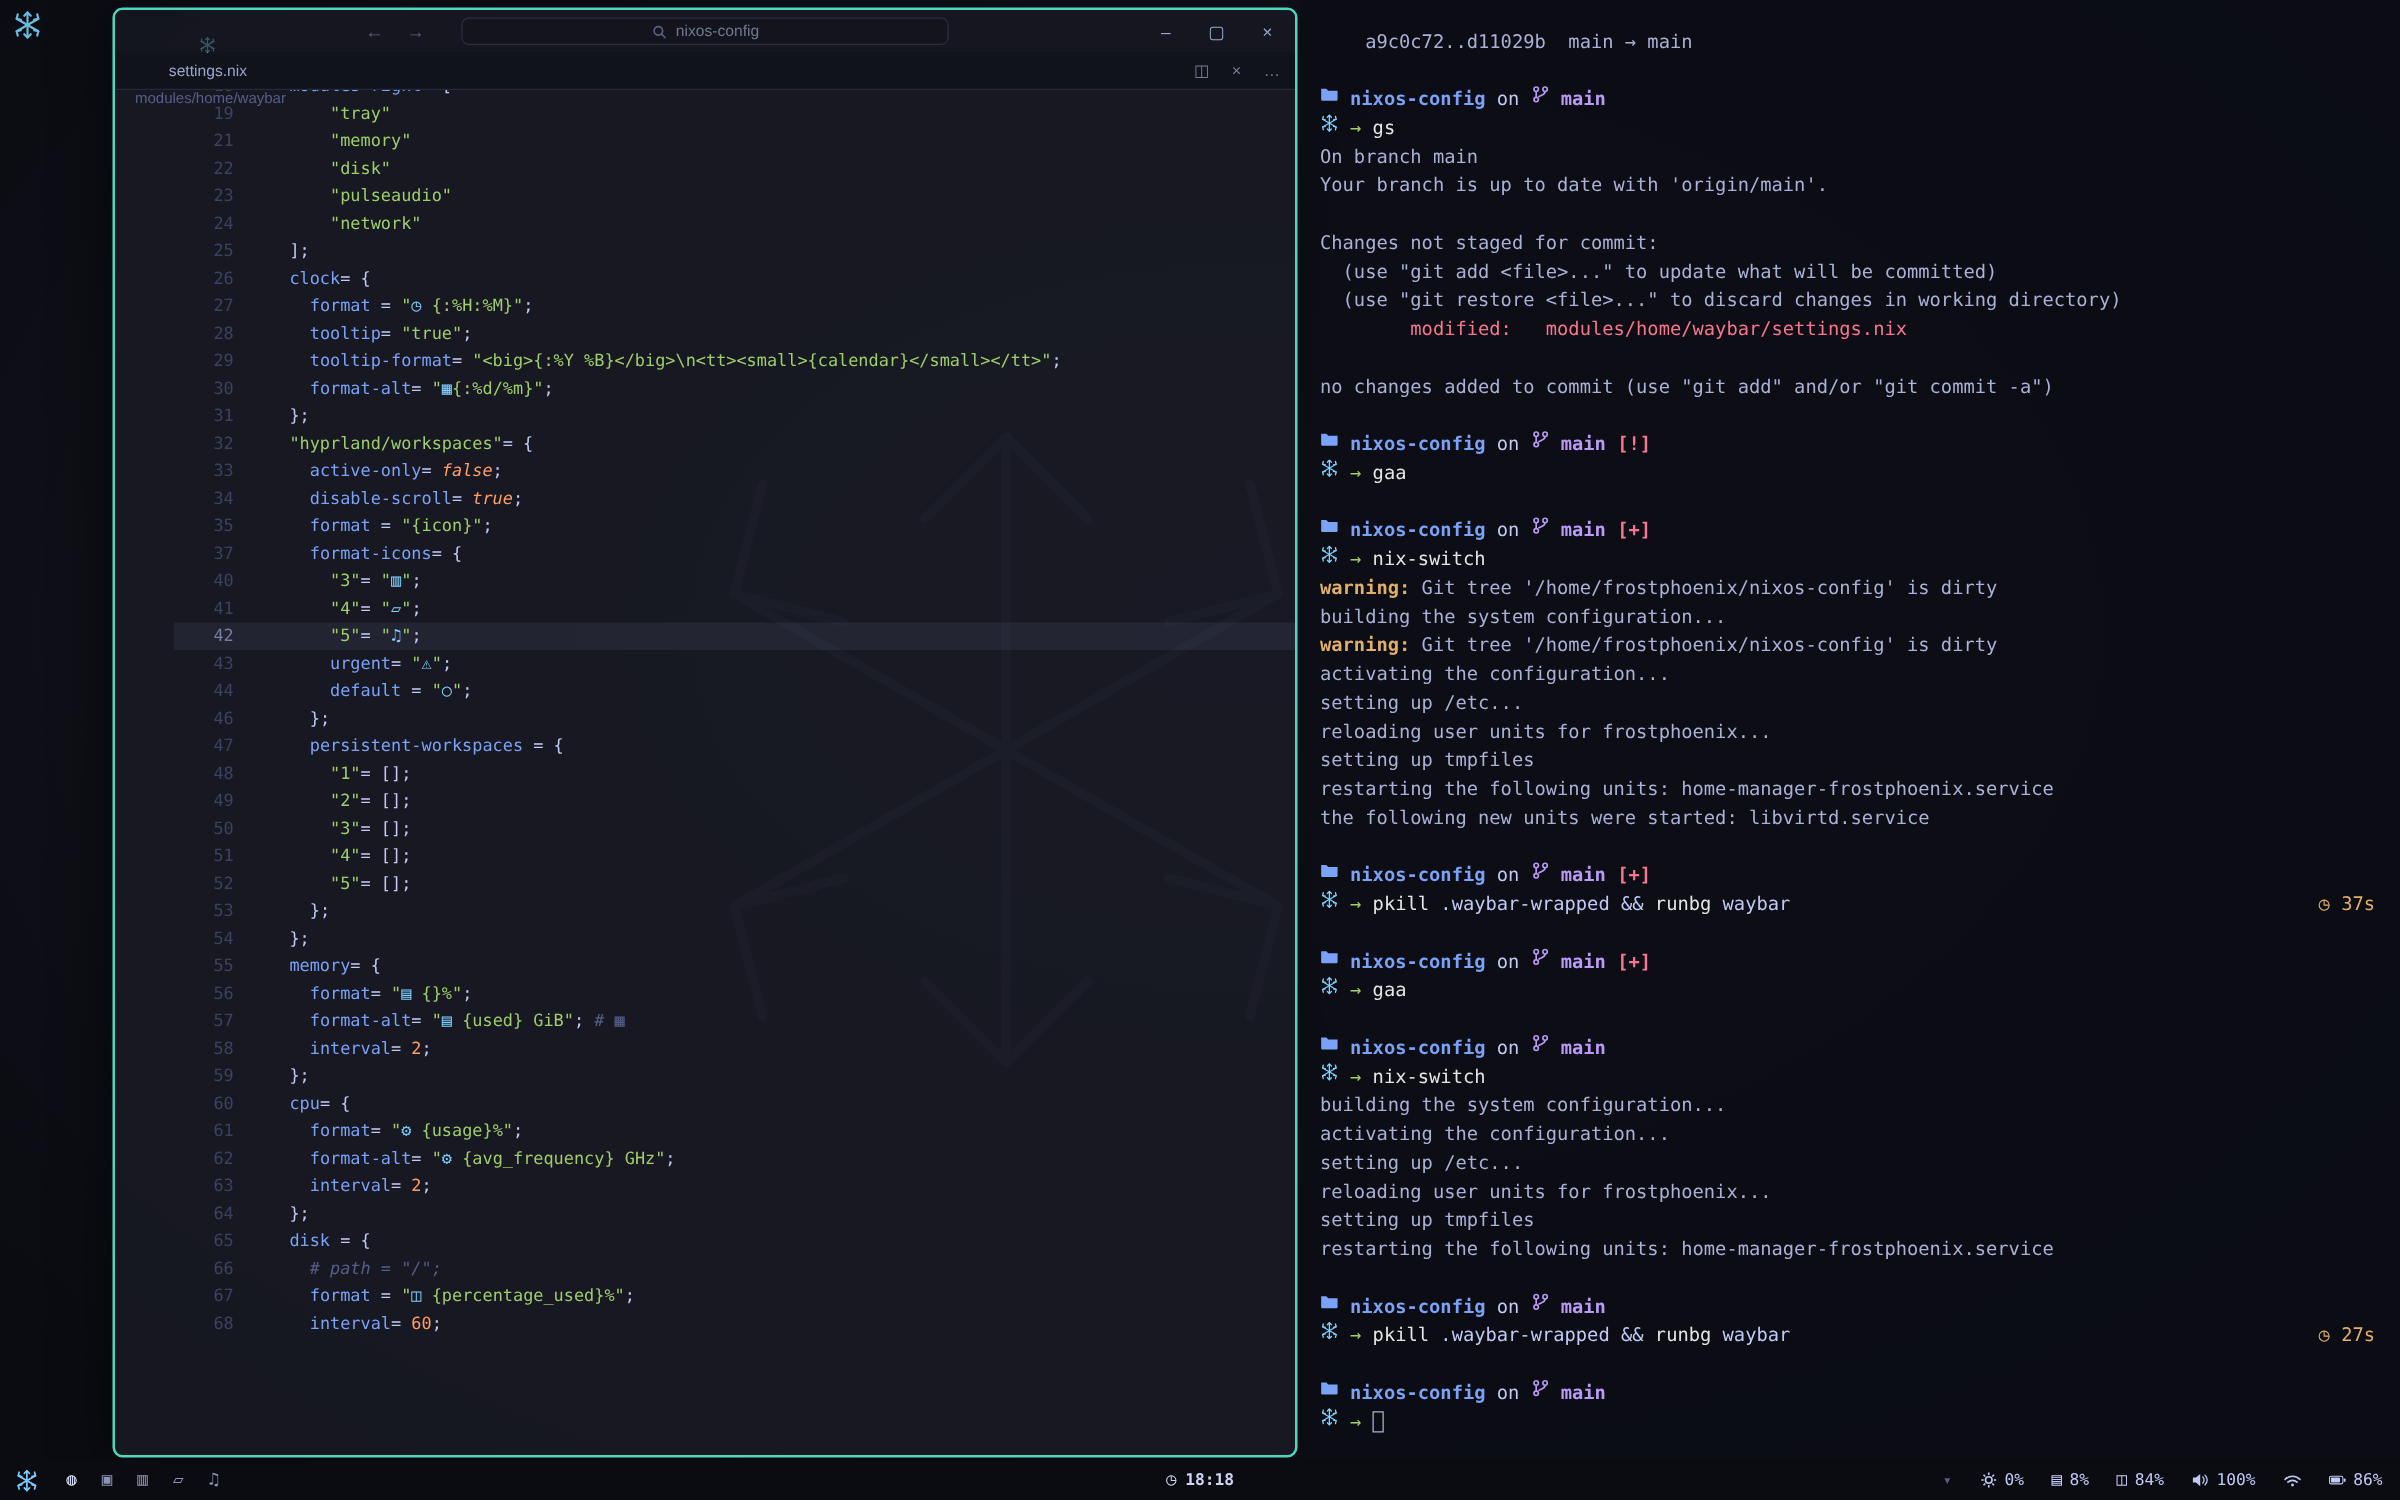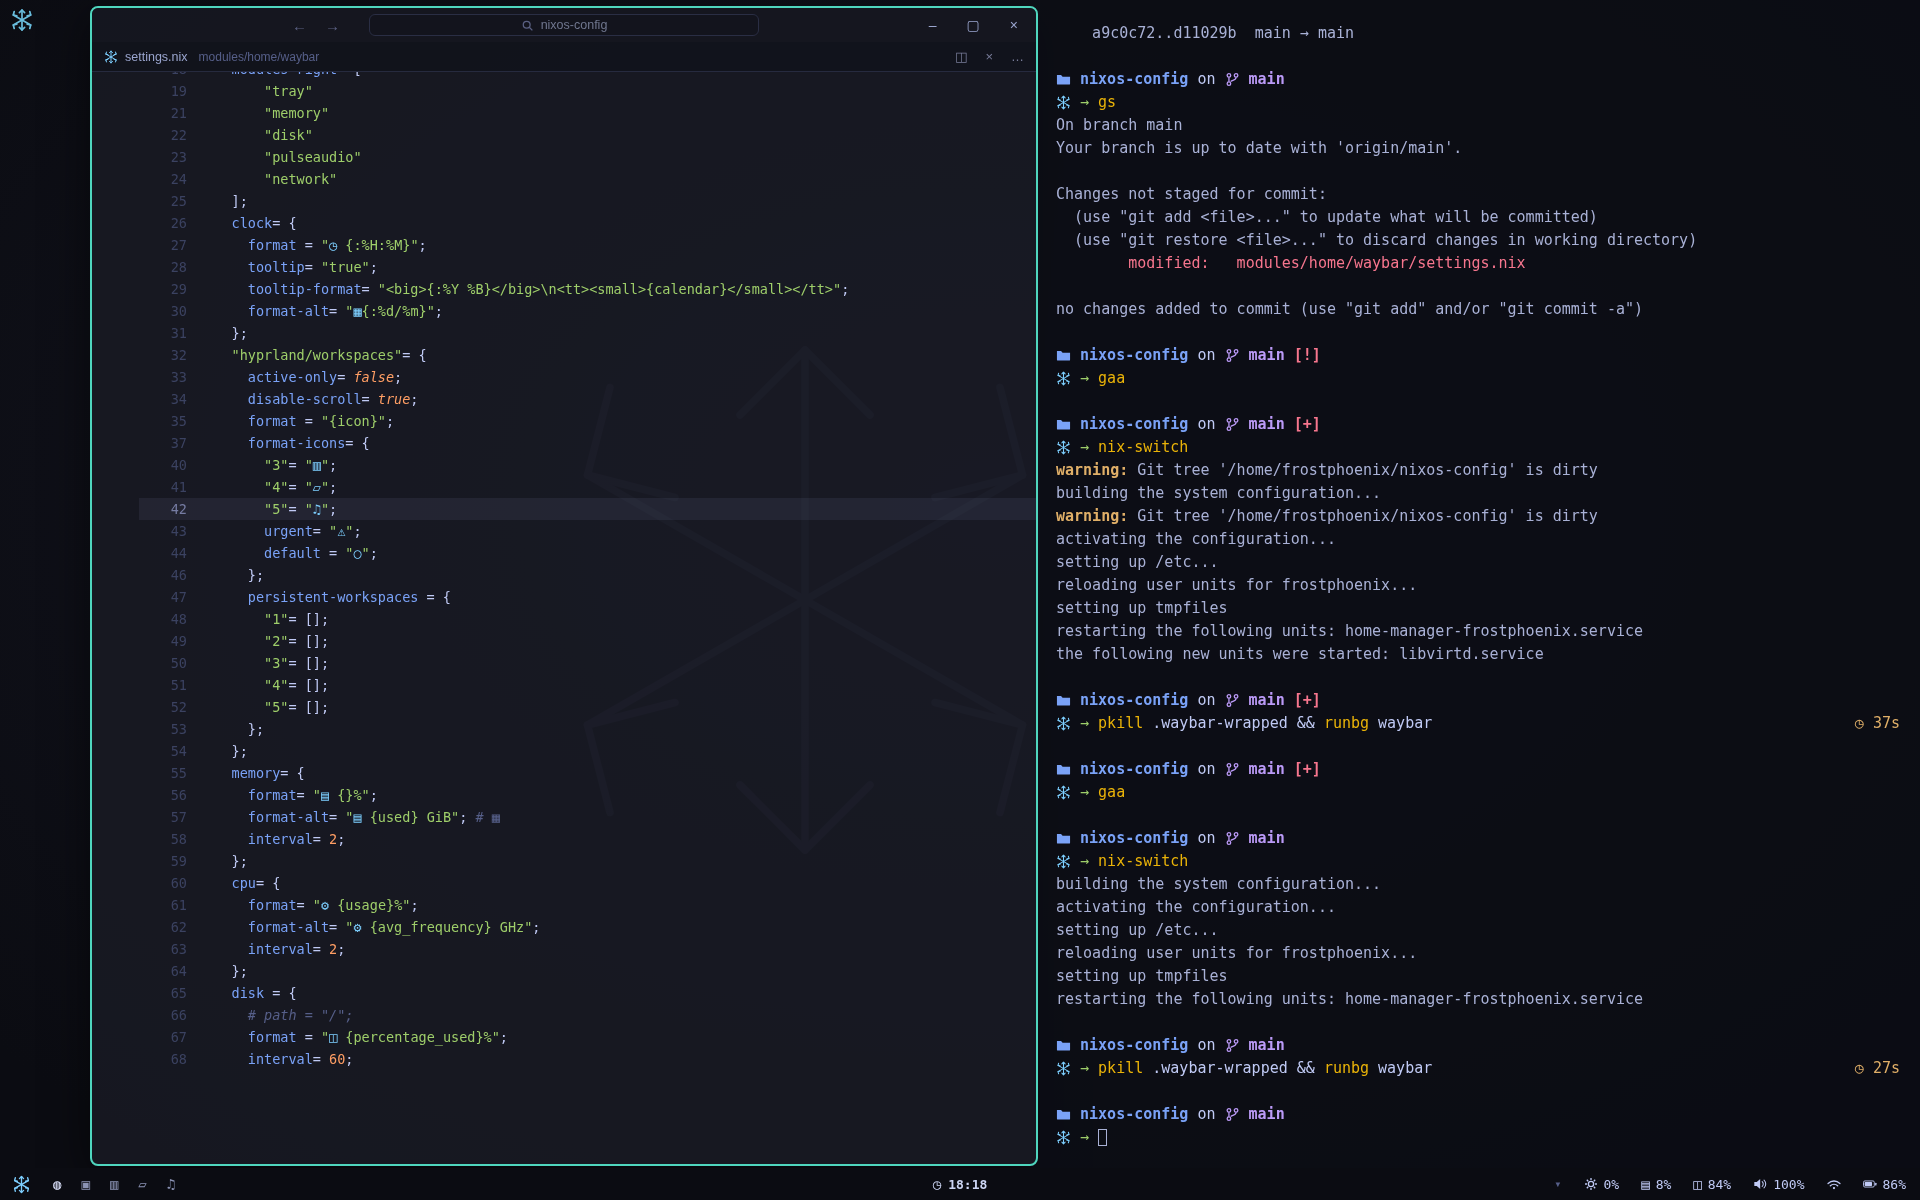--- a/index.html
+++ b/index.html
@@ -34,21 +34,21 @@
   .searchbox { position:absolute; left:50%; margin-left:-195px; top:6px; width:390px; height:22px;
     background:#13141d; border:1px solid #2a2e44; border-radius:6px;
     display:flex; align-items:center; justify-content:center; gap:7px;
     color:#70778f; font-size:12.5px; }
   .searchbox .icon { font-size:13px; color:#5a6082; }
   .controls { position:absolute; right:18px; top:0; height:34px; display:flex; align-items:center; gap:30px;
     color:#9aa5ce; font-size:14px; }
   .tabbar { height:30px; display:flex; align-items:center; padding:0 12px;
     background:rgba(16,17,25,.7); border-bottom:1px solid rgba(59,66,97,.5);
     font-family:"Liberation Sans","DejaVu Sans",sans-serif; }
-  .tab { display:flex; align-items:center; gap:7px; font-size:12.5px; color:#9aa5ce; }
+  .tab { display:flex; align-items:center; gap:7px; font-size:12.5px; color:#9aa5ce;flex-direction:column; }
   .tab .icon { font-size:14px; color:#7dcfff; }
   .fpath { color:#565f89; font-size:12px; margin-left:4px; }
   .tab-actions { margin-left:auto; display:flex; gap:18px; color:#787c99; font-size:13px; }
 
   .code { position:relative; height:calc(100% - 64px); overflow:hidden;
     font:13.5px/22px "DejaVu Sans Mono","DejaVu Sans",monospace;padding-left:47px; }
   .lines { margin-top:-14px; }
   .cl { display:flex; height:22px; white-space:pre; }
   .cl .ln { flex:none; width:48px; text-align:right; color:#3b4261; }
   .cl .lc { white-space:pre; padding-left:12px; }
@@ -56,29 +56,29 @@
   .cl.active .ln { color:#767ca3; }
 
   
   .terminal {
     position:absolute; left:1040px; top:0; width:880px; height:1168px; z-index:2;
     background:rgba(12,13,20,.93);
     padding:22px 14px 0 16px;
     font:15px/23px "DejaVu Sans Mono","DejaVu Sans",monospace;
     color:#a9b1d6;
   }
-  .tl { display:flex; align-items:center; height:23px; white-space:pre; }
+  .tl { display:flex; align-items:flex-start; height:23px; white-space:pre; }
   .tl .right { margin-left:auto; padding-right:6px; display:inline-flex; align-items:center; }
   .cursor { width:9px; height:17px; border:1px solid #a9b1d6; display:inline-block; align-self:center; }
 
   
   .t-o{color:#a9b1d6} .t-pl{color:#c0caf5}
   .t-dir{color:#7aa2f7;font-weight:bold} .t-br{color:#bb9af7;font-weight:bold}
   .t-fl{color:#f7768e;font-weight:bold} .t-w{color:#e0af68;font-weight:bold}
-  .t-mod{color:#f7768e} .t-cmd{color:#eab308} .t-arg{color:#c0caf5}
+  .t-mod{color:#f7768e} .t-cmd{color:#e5e5e5} .t-arg{color:#c0caf5}
   .t-sf{color:#7dcfff} .t-ar{color:#9ece6a} .t-dur{color:#e0af68}
   .t-k{color:#7aa2f7} .t-p{color:#c0caf5} .t-s{color:#9ece6a} .t-i{color:#7dcfff}
   .t-b{color:#ff9e64;font-style:italic} .t-n{color:#ff9e64} .t-c{color:#565f89;font-style:italic}
 
   
   .waybar { position:absolute; left:0; right:0; bottom:0; height:32px; z-index:4;
     background:rgba(11,12,19,.97); display:flex; align-items:center;
     font:13px "DejaVu Sans Mono","DejaVu Sans",monospace; color:#c0caf5; }
   .wb-left { display:flex; align-items:center; padding-left:12px; }
   .launcher { font-size:19px; color:#7dcfff; }

